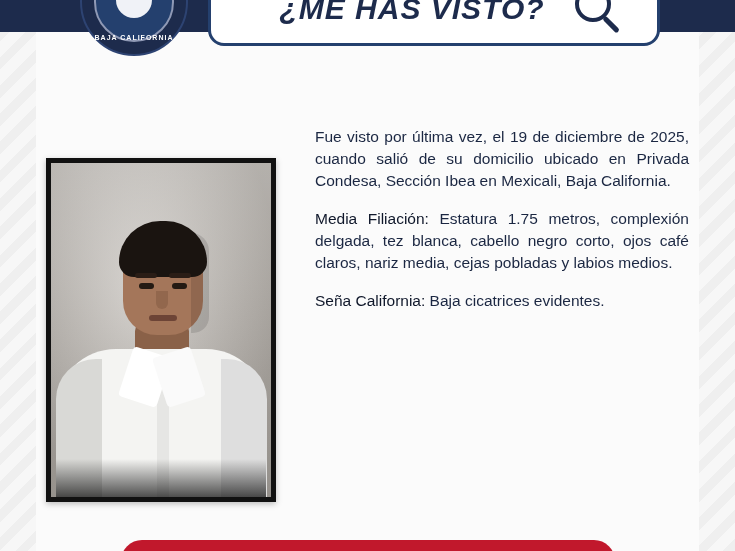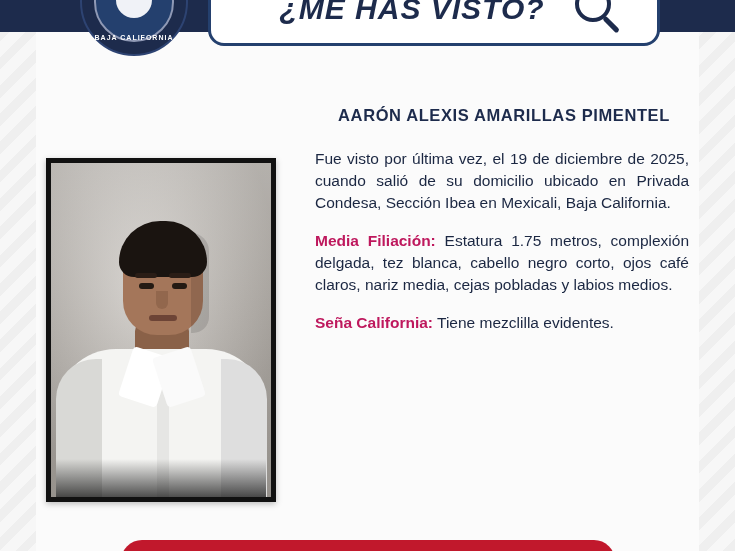--- a/index.html
+++ b/index.html
@@ -354,22 +354,22 @@
   }
   .para {
     font-size: 15.5px;
     line-height: 1.42;
     color: #1b2742;
     text-align: justify;
     margin: 0 4px 16px 0;
   }
   .para:last-child { margin-bottom: 0; }
   .lbl {
-    font-weight: 700;
-    color: #be185d;
+    font-weight: 400;
+    color: #0f172a;
   }
   
   .bottom-bar {
     position: absolute;
     left: 121px;
     top: 540px;
     width: 494px;
     height: 42px;
     background: #c1182c;
     border-radius: 22px;
@@ -422,32 +422,31 @@
       <div class="eye-l"></div>
       <div class="eye-r"></div>
       <div class="nose"></div>
       <div class="mouth"></div>
       <div class="dark-bottom"></div>
     </div>
   </div>
 
   <div class="content">
     <div class="name">
-      <div>AARÓN ALEXIS AMARILLAS PIMENTEL</div>
     </div>
 
     <p class="para">
       <span>Fue visto por última vez, el 19 de diciembre de 2025, cuando salió de su domicilio ubicado en Privada Condesa, Sección Ibea en Mexicali, Baja California.</span>
     </p>
 
     <p class="para">
       <span class="lbl">Media Filiación:</span><span> Estatura 1.75 metros, complexión delgada, tez blanca, cabello negro corto, ojos café claros, nariz media, cejas pobladas y labios medios.</span>
     </p>
 
     <p class="para">
-      <span class="lbl">Seña California:</span><span> Tiene mezclilla evidentes.</span>
+      <span class="lbl">Seña California:</span><span> Baja cicatrices evidentes.</span>
     </p>
 
   </div>
 
   <div class="bottom-bar"></div>
 
 </div>
 
 </body></html>

